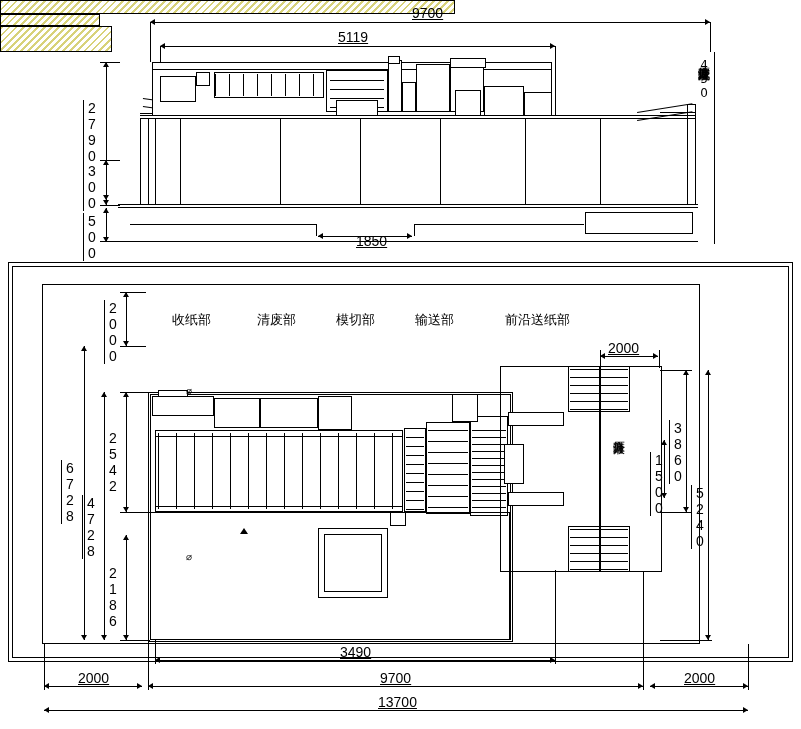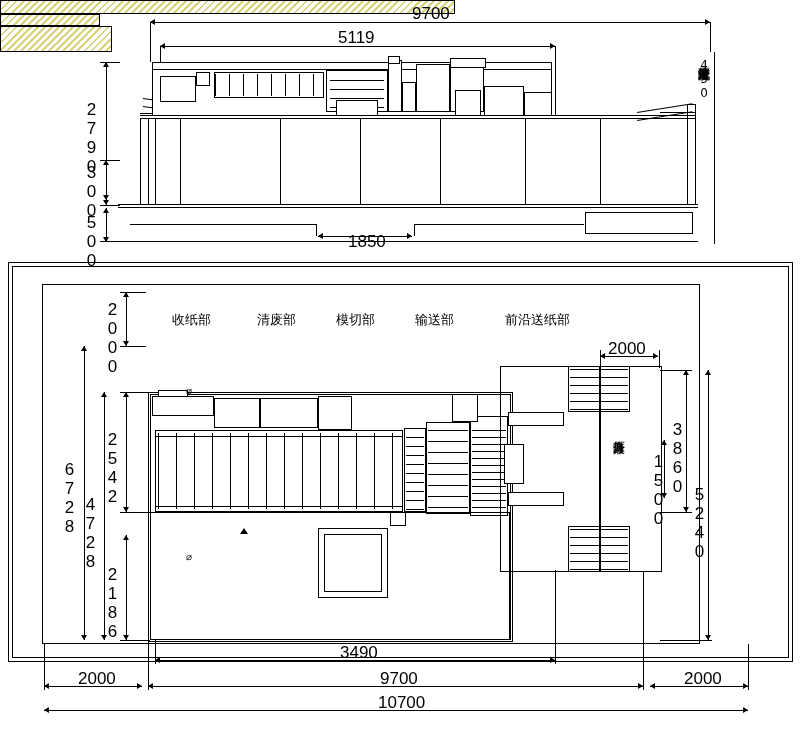--- a/index.html
+++ b/index.html
@@ -1,21 +1,21 @@
 <!DOCTYPE html>
 <html><head>
 <meta charset="utf-8">
 <style>
   html,body{margin:0;padding:0;background:#ffffff;}
   body{width:801px;height:729px;position:relative;font-family:"Liberation Sans",sans-serif;color:#000;overflow:hidden;}
   #stage{position:absolute;left:0;top:0;width:801px;height:729px;}
   .ln{position:absolute;background:#000;}
   .h1{height:1px;}
   .v1{width:1px;}
-  .txt{position:absolute;font-size:17px;line-height:11px;white-space:nowrap;}
+  .txt{position:absolute;font-size:14px;line-height:11px;white-space:nowrap;text-decoration:underline;}
   .txt-sm{position:absolute;font-size:10px;line-height:10px;white-space:nowrap;}
   .cn{position:absolute;font-size:13px;line-height:13px;white-space:nowrap;font-family:"DejaVu Sans",sans-serif;}
   .vert{writing-mode:vertical-rl;text-orientation:upright;}
   .box{position:absolute;border:1px solid #000;box-sizing:border-box;}
   .boxt{position:absolute;border:1px solid #000;box-sizing:border-box;background:#fff;}
   .hatchY{background:repeating-linear-gradient(135deg,#d8d27a 0 2px,#ffffff 2px 5px);}
   .arrow{position:absolute;width:0;height:0;}
   .ah-l{border-top:3px solid transparent;border-bottom:3px solid transparent;border-right:5px solid #000;}
   .ah-r{border-top:3px solid transparent;border-bottom:3px solid transparent;border-left:5px solid #000;}
   .ah-u{border-left:3px solid transparent;border-right:3px solid transparent;border-bottom:5px solid #000;}
@@ -125,21 +125,21 @@
 
     <div class="ln h1" style="left:130px;top:224px;width:186px;"></div>
     <div class="ln h1" style="left:414px;top:224px;width:170px;"></div>
     <div class="ln v1" style="left:316px;top:224px;height:12px;"></div>
     <div class="ln v1" style="left:414px;top:224px;height:12px;"></div>
     <div class="ln h1" style="left:118px;top:241px;width:580px;"></div>
 
     <div class="ln h1" style="left:318px;top:236px;width:94px;"></div>
     <div class="arrow ah-l" style="left:318px;top:233px;"></div>
     <div class="arrow ah-r" style="left:407px;top:233px;"></div>
-    <div class="txt" style="left:348px;top:236px;">1850</div>
+    <div class="txt" style="left:356px;top:236px;">1850</div>
   </div>
 
   <div>
 
     <div class="box" style="left:8px;top:262px;width:785px;height:400px;"></div>
     <div class="box" style="left:12px;top:266px;width:777px;height:392px;"></div>
 
     <div class="box" style="left:42px;top:284px;width:658px;height:360px;"></div>
 
     <div class="cn" style="left:172px;top:313px;">收纸部</div>
@@ -265,20 +265,20 @@
 
     <div class="ln h1" style="left:650px;top:686px;width:98px;"></div>
     <div class="arrow ah-l" style="left:650px;top:683px;"></div>
     <div class="arrow ah-r" style="left:743px;top:683px;"></div>
     <div class="txt" style="left:684px;top:673px;">2000</div>
     <div class="ln v1" style="left:748px;top:644px;height:46px;"></div>
 
     <div class="ln h1" style="left:44px;top:710px;width:704px;"></div>
     <div class="arrow ah-l" style="left:44px;top:707px;"></div>
     <div class="arrow ah-r" style="left:743px;top:707px;"></div>
-    <div class="txt" style="left:378px;top:697px;">10700</div>
+    <div class="txt" style="left:378px;top:697px;">13700</div>
 
     <div class="ln" style="left:240px;top:528px;width:8px;height:6px;background:#000;clip-path:polygon(50% 0,100% 100%,0 100%);"></div>
     <div class="txt-sm" style="left:186px;top:552px;">⌀</div>
     <div class="txt-sm" style="left:186px;top:386px;">⌀</div>
   </div>
 
 </div>
 
 </body></html>

